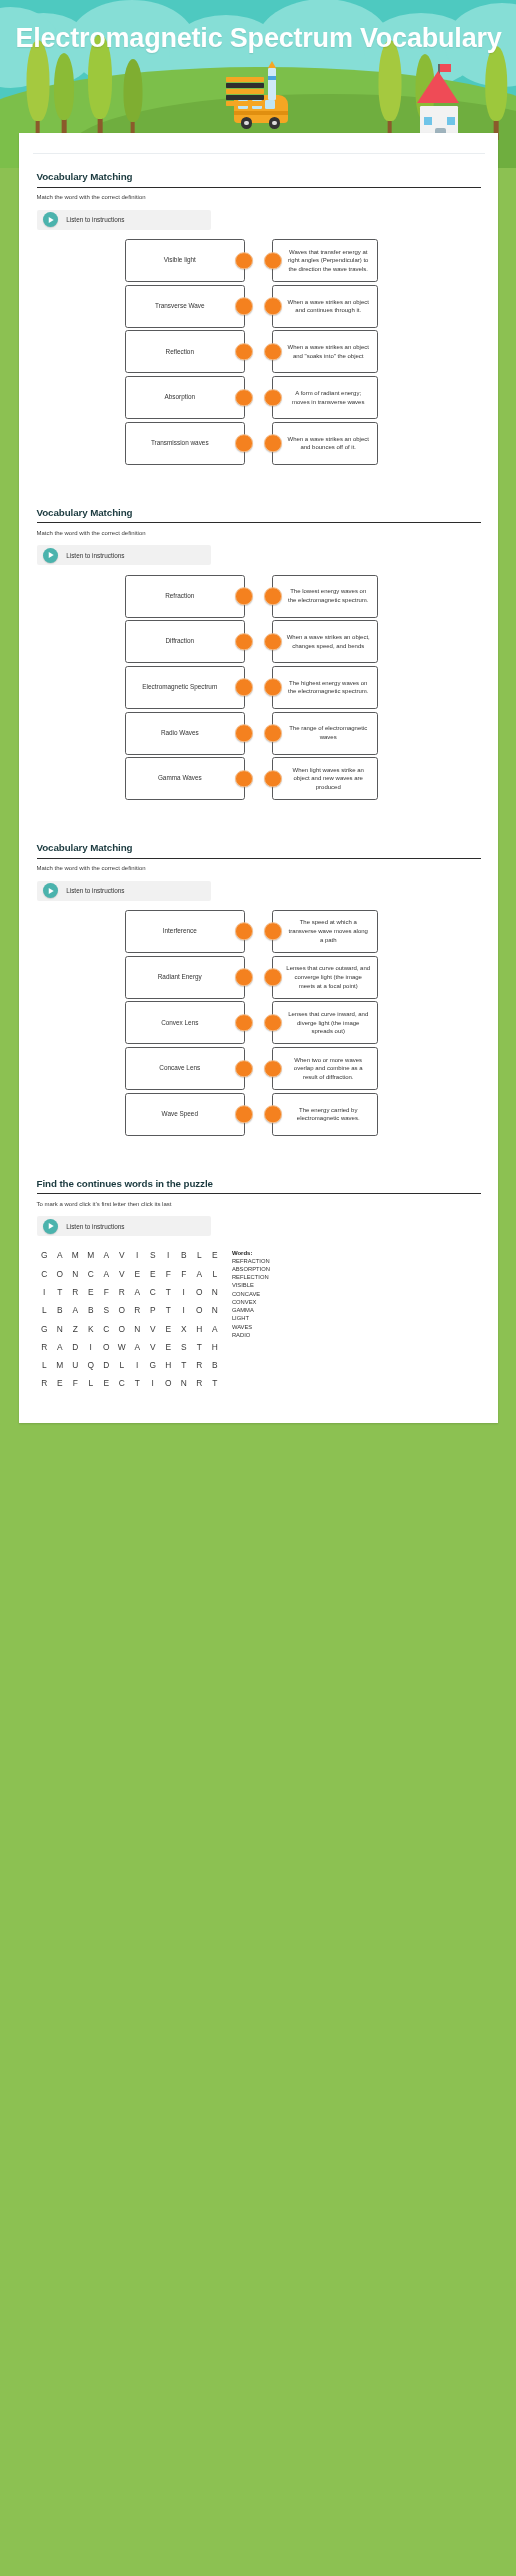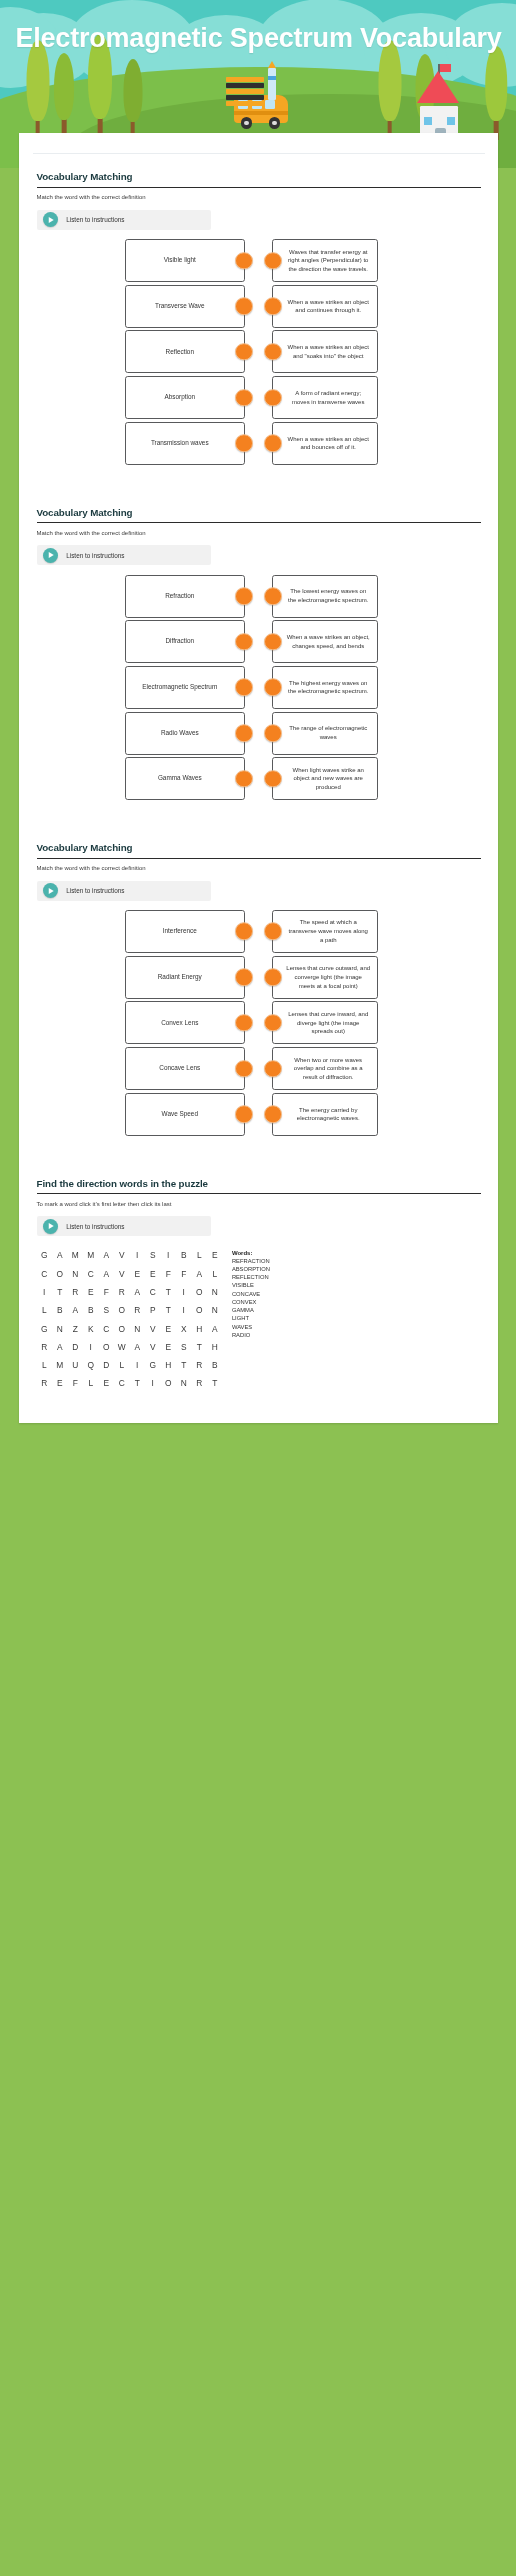--- a/index.html
+++ b/index.html
@@ -547,21 +547,21 @@
                 <span class="dot left"></span>
                 <span>The energy carried by electromagnetic waves.</span>
               </div>
             </div>
         </div>
       </div>
       <div class="spacer-row"></div>
     </div>
 
     <div class="section">
-      <div class="section-title">Find the direction words in the puzzle</div>
+      <div class="section-title">Find the continues words in the puzzle</div>
       <div class="title-underline"></div>
       <div class="section-sub">To mark a word click it’s first letter then click its last</div>
 
       <div class="listen">
         <div class="play"></div>
         <div class="listen-label">Listen to instructions</div>
       </div>
 
       <div class="ws-area">
         <div class="ws-grid" id="ws-grid">

